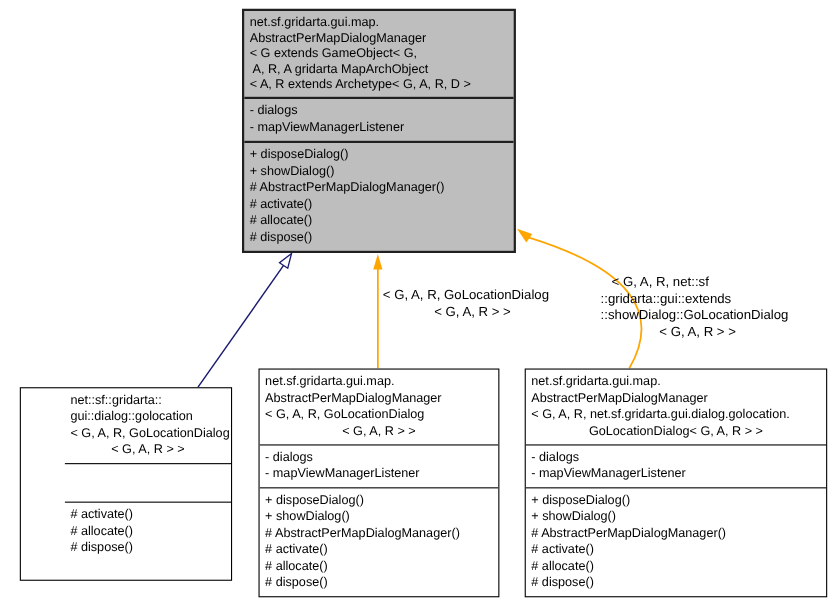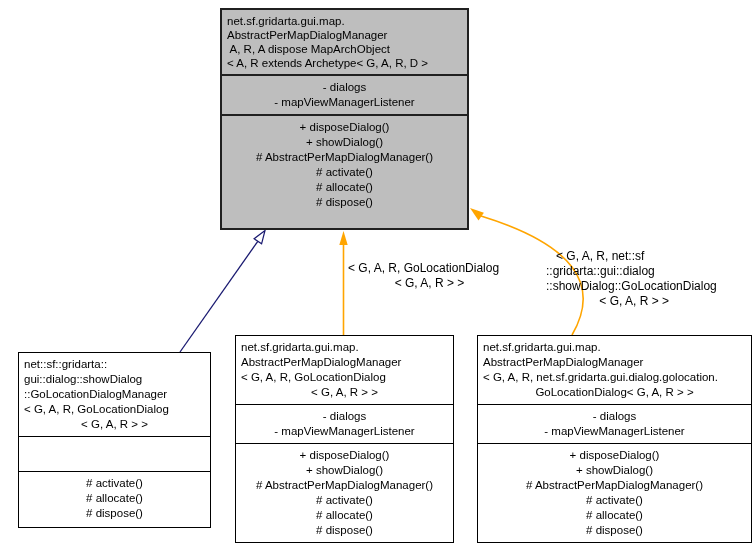--- a/index.html
+++ b/index.html
@@ -17,26 +17,26 @@
     border:1px solid var(--derived-border, #000000);
     font-size:11.5px; overflow:hidden;
   }
   .uml-class.base {
     background:var(--node-fill, #bebebe);
     border:2px solid var(--node-border, #202020);
   }
   .sec { padding:4px 5px; }
   .line { line-height:15px; white-space:pre; }
   .base .sec-title .line { line-height:14px; }
-  .sec-fields, .sec-methods { border-top:1px solid var(--derived-border, #000000);text-align:center; }
+  .sec-fields, .sec-methods { border-top:1px solid var(--derived-border, #000000); }
   .base .sec-fields, .base .sec-methods { border-top:2px solid var(--node-border, #202020); }
   .derived .sec-title .line:last-child { text-align:center; }
 
   #box-base  { left:208px; top:8px;   width:249px; height:222px; }
-  #box-left  { left:6px;   top:352px; width:193px; height:176px; }
+  #box-left  { left:6px;   top:352px; width:193px; height:176px;padding-left:40px; }
   #box-mid   { left:223px; top:335px; width:219px; height:208px; }
   #box-right { left:465px; top:335px; width:275px; height:208px; }
   #box-left .sec-fields { min-height:26px; }
 
   .edge-label {
     position:absolute; font-size:12px; line-height:16px;
     white-space:pre; color:var(--text, #000000);
   }
   #label-mid   { left:336px; top:261px; }
   #label-right { left:534px; top:249px; }
@@ -64,42 +64,42 @@
     <g>
       <path class="edge-template-line" d="M 560 335 Q 605 258 469 216"></path>
       <polygon class="edge-template-head" points="458,208 471.9,212.8 466.5,220.4"></polygon>
     </g>
   </svg>
 
   <div id="box-base" class="uml-class base">
     <div class="sec sec-title">
         <div class="line">net.sf.gridarta.gui.map.</div>
         <div class="line">AbstractPerMapDialogManager</div>
-        <div class="line"> A, R, A dispose MapArchObject</div>
+        <div class="line">&lt; G extends GameObject&lt; G,</div>
+        <div class="line"> A, R, A gridarta MapArchObject</div>
         <div class="line">&lt; A, R extends Archetype&lt; G, A, R, D &gt;</div>
       </div>
     <div class="sec sec-fields">
         <div class="line">- dialogs</div>
         <div class="line">- mapViewManagerListener</div>
       </div>
     <div class="sec sec-methods">
         <div class="line">+ disposeDialog()</div>
         <div class="line">+ showDialog()</div>
         <div class="line"># AbstractPerMapDialogManager()</div>
         <div class="line"># activate()</div>
         <div class="line"># allocate()</div>
         <div class="line"># dispose()</div>
       </div>
   </div>
 
   <div id="box-left" class="uml-class derived">
     <div class="sec sec-title">
         <div class="line">net::sf::gridarta::</div>
-        <div class="line">gui::dialog::showDialog</div>
-        <div class="line">::GoLocationDialogManager</div>
+        <div class="line">gui::dialog::golocation</div>
         <div class="line">&lt; G, A, R, GoLocationDialog</div>
         <div class="line">&lt; G, A, R &gt; &gt;</div>
       </div>
     <div class="sec sec-fields"></div>
     <div class="sec sec-methods">
         <div class="line"># activate()</div>
         <div class="line"># allocate()</div>
         <div class="line"># dispose()</div>
       </div>
   </div>
@@ -140,15 +140,15 @@
         <div class="line">+ disposeDialog()</div>
         <div class="line">+ showDialog()</div>
         <div class="line"># AbstractPerMapDialogManager()</div>
         <div class="line"># activate()</div>
         <div class="line"># allocate()</div>
         <div class="line"># dispose()</div>
       </div>
   </div>
 
   <div id="label-mid" class="edge-label"><div class="line">&lt; G, A, R, GoLocationDialog</div><div class="line">              &lt; G, A, R &gt; &gt;</div></div>
-  <div id="label-right" class="edge-label"><div class="line">   &lt; G, A, R, net::sf</div><div class="line">::gridarta::gui::dialog</div><div class="line">::showDialog::GoLocationDialog</div><div class="line">                &lt; G, A, R &gt; &gt;</div></div>
+  <div id="label-right" class="edge-label"><div class="line">   &lt; G, A, R, net::sf</div><div class="line">::gridarta::gui::extends</div><div class="line">::showDialog::GoLocationDialog</div><div class="line">                &lt; G, A, R &gt; &gt;</div></div>
 
 </div>
 
 </body></html>

